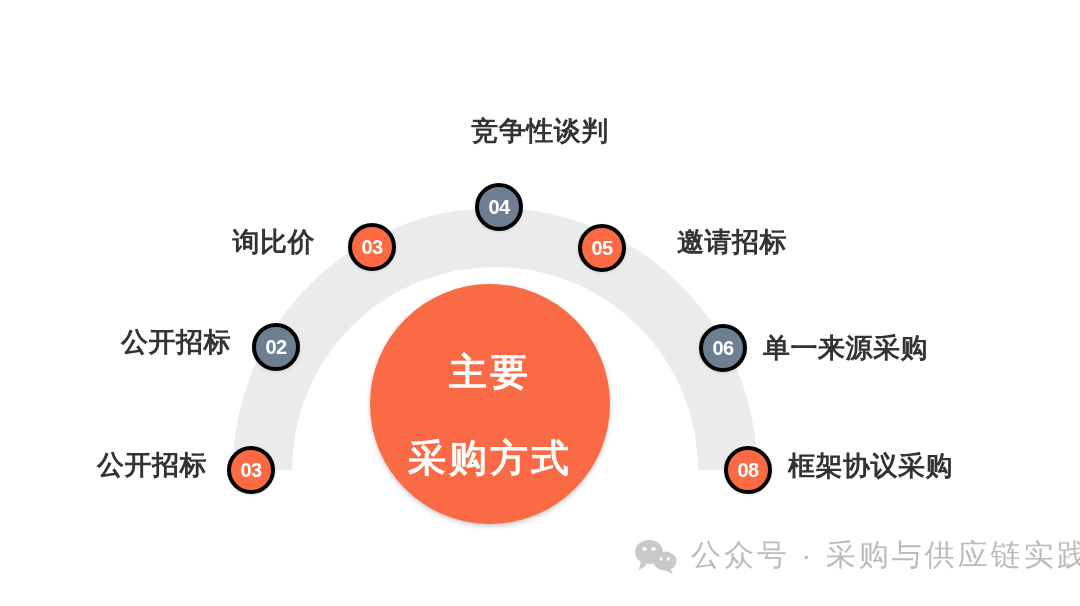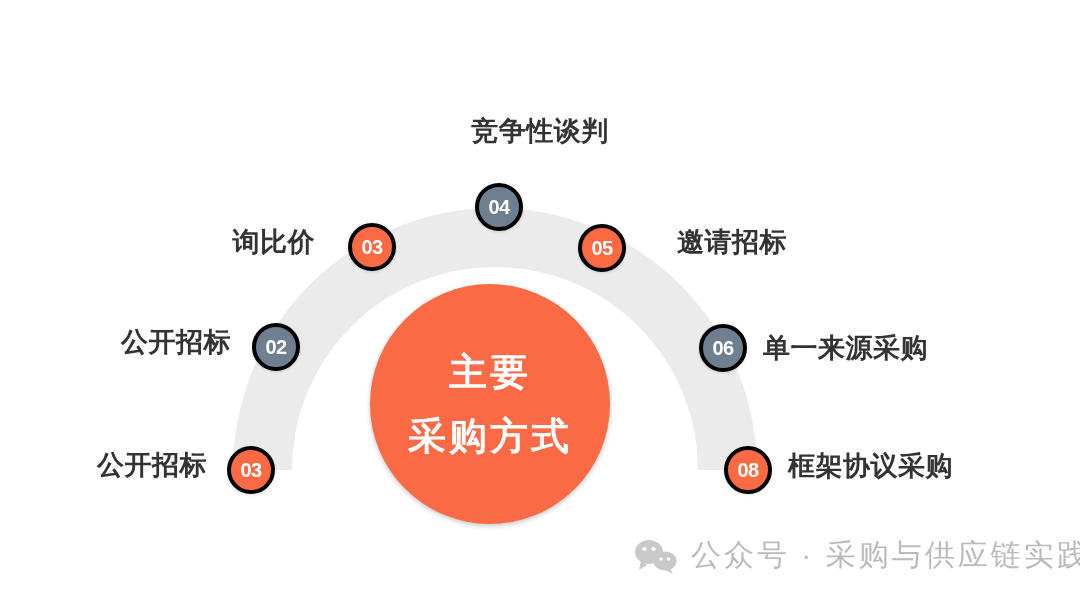--- a/index.html
+++ b/index.html
@@ -43,20 +43,21 @@
     align-items: center;
     justify-content: center;
     box-sizing: border-box;
   }
   .hub-line {
     color: #ffffff;
     font-weight: bold;
     letter-spacing: 3px;
     text-align: center;
     line-height: 1.0;
+    margin-top: 22px;
   }
   .hub-line-1 { font-size: 38px; margin-bottom: 26px; }
   .hub-line-2 { font-size: 38px; }
 
   
   .badge {
     position: absolute;
     width: 40px;
     height: 40px;
     border-radius: 50%;

